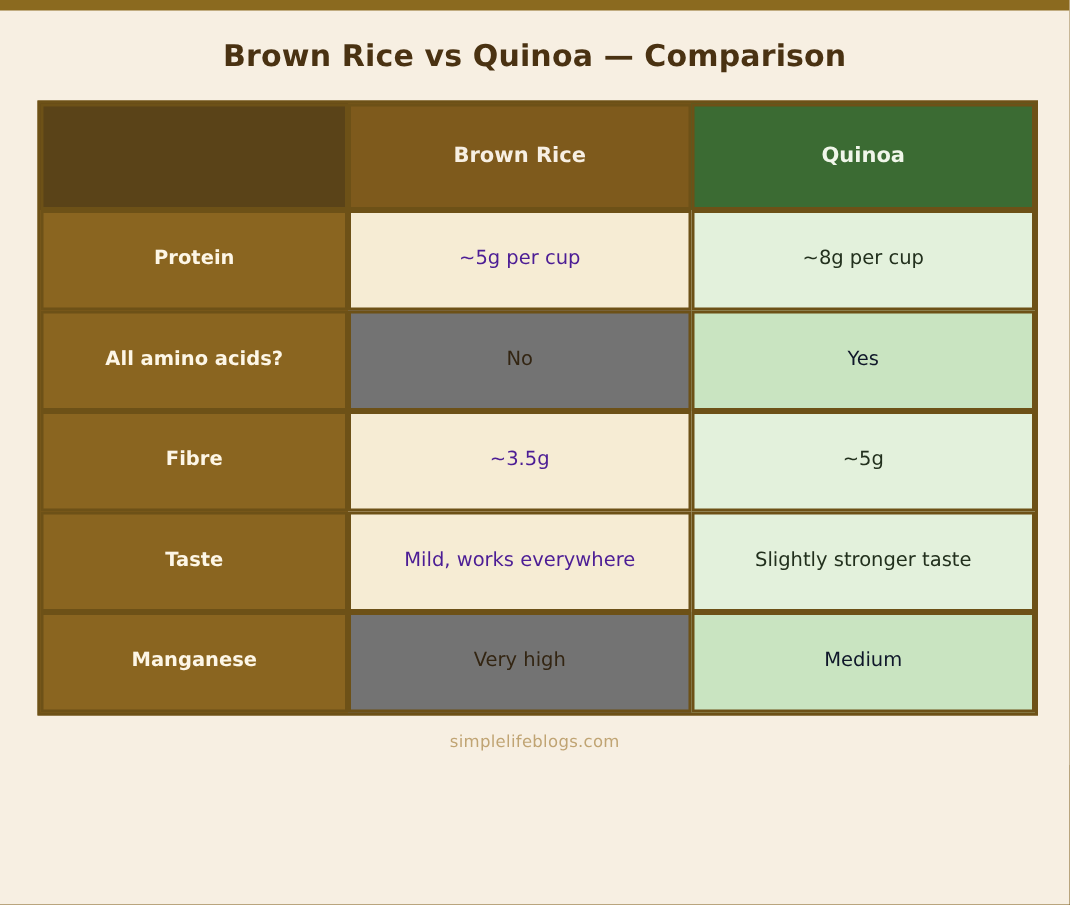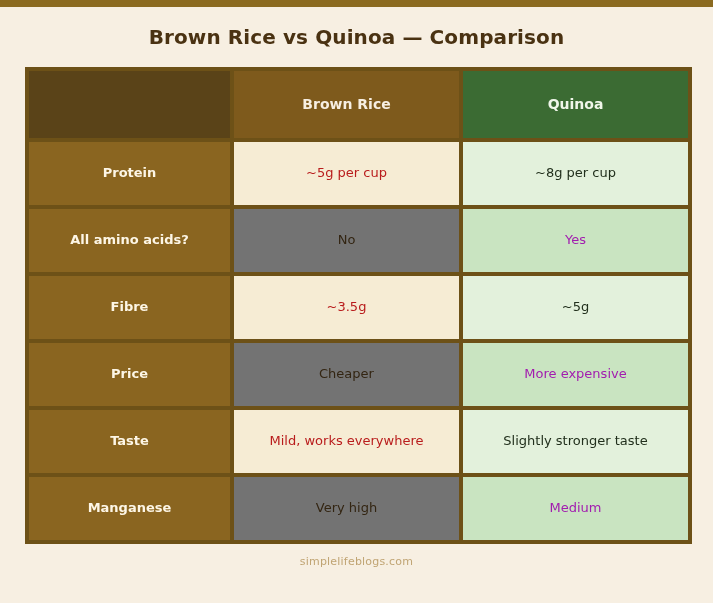--- a/index.html
+++ b/index.html
@@ -104,26 +104,26 @@
 
   
   tbody th.row-label {
     background: #8a6520;
     color: #fdf6e6;
     font-size: 13px;
     font-weight: bold;
   }
 
   
-  tbody tr.row-light td.cell-a { background: #f6ecd4; color: #b91c1c; }
+  tbody tr.row-light td.cell-a { background: #f6ecd4; color: #4c1d95; }
   tbody tr.row-light td.cell-b { background: #e3f1dc; color: #22301d; }
 
   
   tbody tr.row-shade td.cell-a { background: #737373; color: #332512; }
-  tbody tr.row-shade td.cell-b { background: #c9e4c1; color: #a21caf; }
+  tbody tr.row-shade td.cell-b { background: #c9e4c1; color: #0f172a; }
 
   
   .footer {
     flex: 1 1 auto;
     display: flex;
     align-items: flex-start;
     justify-content: center;
     padding-top: 11px;
   }
   .footer-text {
@@ -170,25 +170,20 @@
           <td class="cell-a">No</td>
           <td class="cell-b">Yes</td>
         </tr>
 
         <tr class="row-light">
           <th class="row-label">Fibre</th>
           <td class="cell-a">~3.5g</td>
           <td class="cell-b">~5g</td>
         </tr>
 
-        <tr class="row-shade">
-          <th class="row-label">Price</th>
-          <td class="cell-a">Cheaper</td>
-          <td class="cell-b">More expensive</td>
-        </tr>
 
         <tr class="row-light">
           <th class="row-label">Taste</th>
           <td class="cell-a">Mild, works everywhere</td>
           <td class="cell-b">Slightly stronger taste</td>
         </tr>
 
         <tr class="row-shade">
           <th class="row-label">Manganese</th>
           <td class="cell-a">Very high</td>

